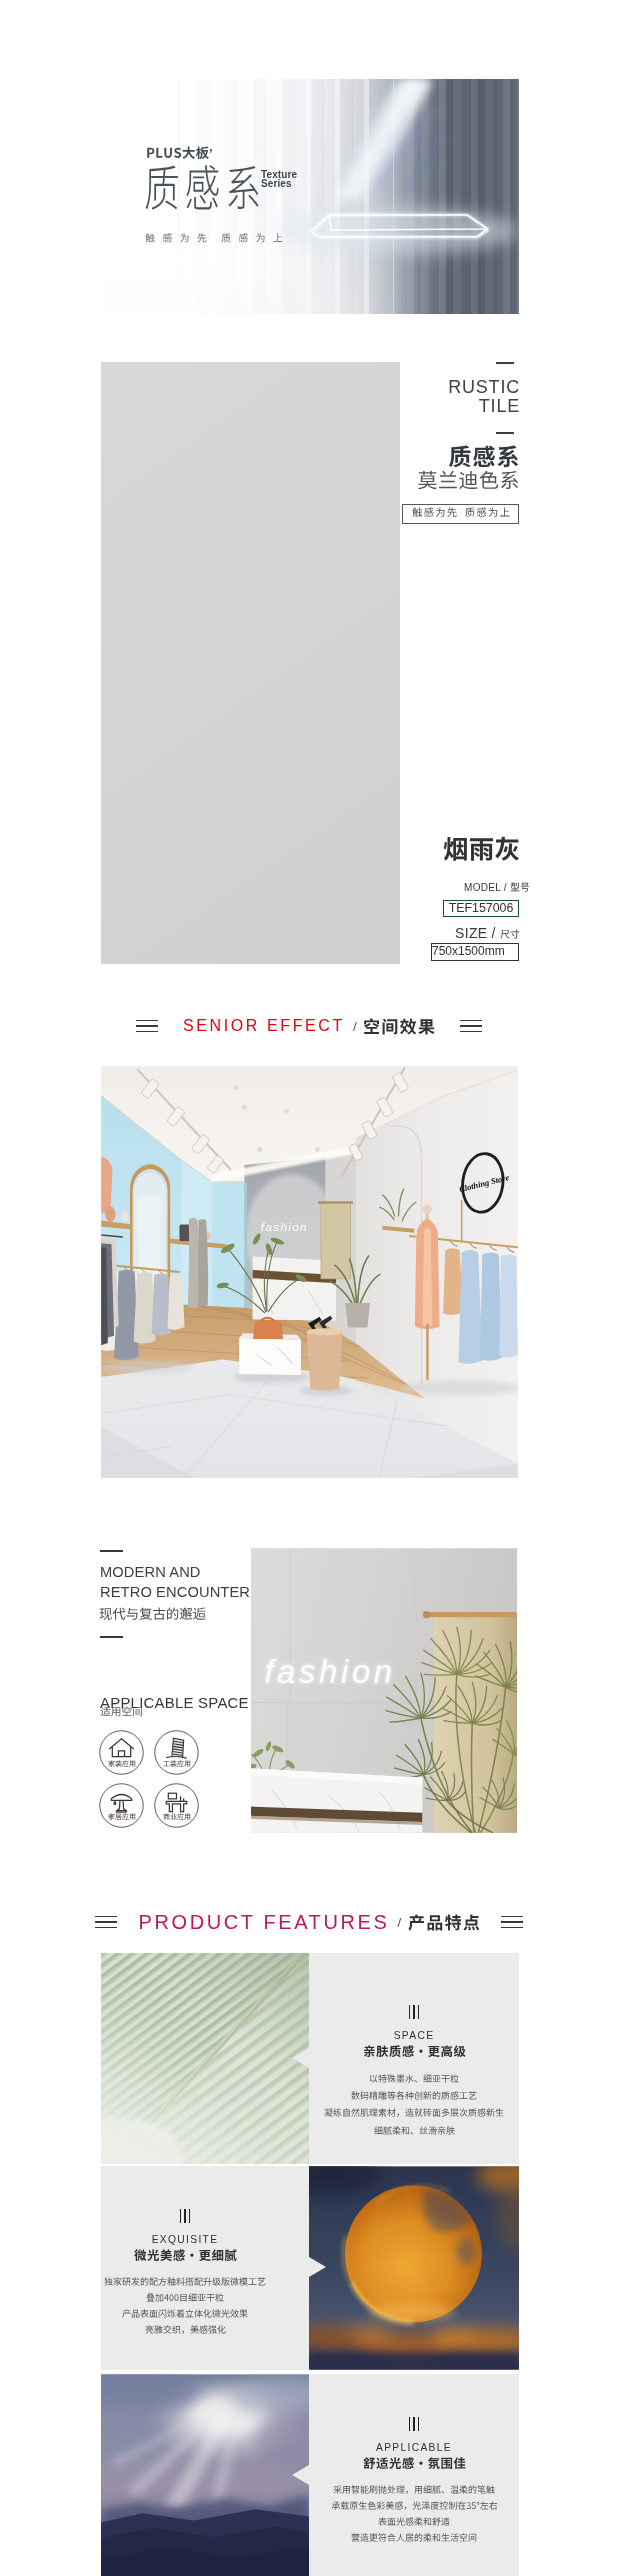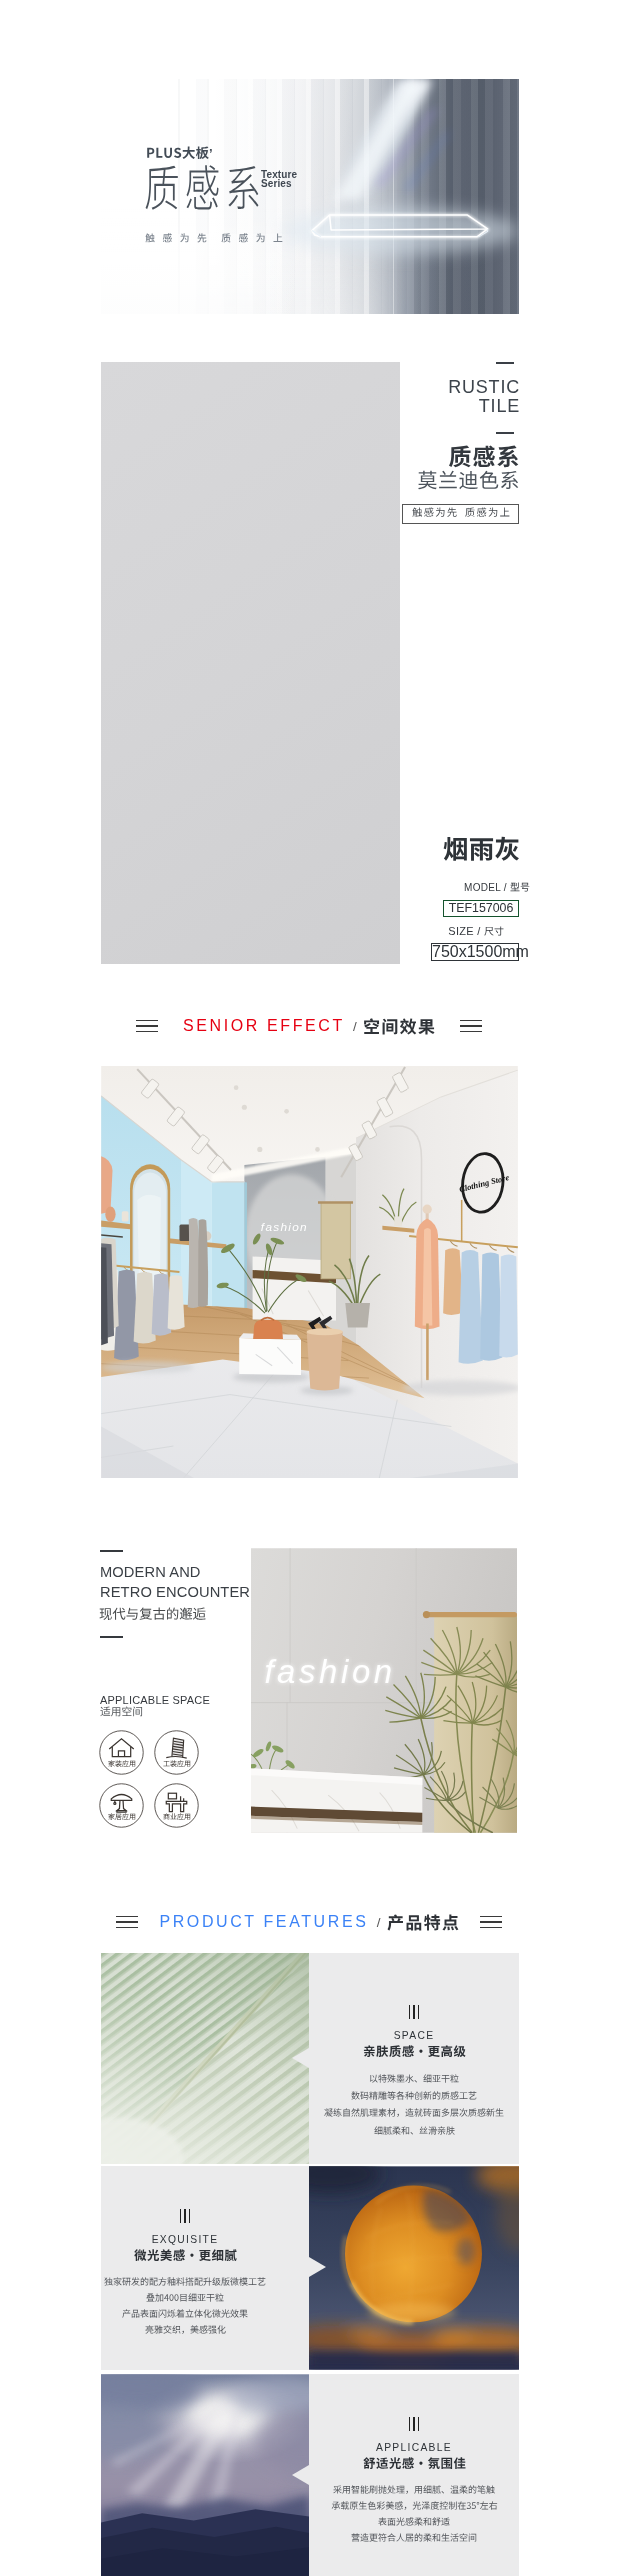--- a/index.html
+++ b/index.html
@@ -120,25 +120,25 @@
 <div class="abs" style="right:98px;top:836px;"><svg class="cnsvg" style="width:77px;height:25.5px;vertical-align:-3.1px;" viewBox="0 -880 3020 1000" fill="#2e3338">
       <path d="M66 -643C64 -561 49 -453 25 -390L112 -358C136 -433 150 -546 150 -632ZM286 -465 344 -440C362 -477 382 -529 403 -581V-110C372 -157 306 -256 277 -295C283 -351 285 -409 286 -465ZM403 -804V-655L329 -682C320 -633 303 -567 286 -513V-839H175V-495C175 -323 160 -135 36 4C61 22 100 65 117 92C185 19 226 -65 250 -153C280 -102 312 -45 330 -5L403 -78V91H510V34H823V83H935V-804ZM619 -674V-548V-532H528V-435H614C604 -348 578 -255 510 -176V-698H823V-186C794 -248 747 -330 704 -398L708 -435H803V-532H712V-546V-674ZM510 -73V-150C531 -134 556 -110 569 -93C621 -148 654 -209 675 -272C709 -210 740 -148 756 -104L823 -145V-73Z"></path>
       <path transform="translate(1010 0)" d="M563 -370C617 -337 692 -288 728 -259L798 -335C759 -363 682 -408 631 -438ZM47 -792V-674H437V-580H90V88H205V-179C256 -141 328 -87 363 -53L436 -128C399 -159 324 -211 274 -246L205 -181V-468H437V-333C399 -362 328 -406 279 -437L210 -370C261 -337 333 -288 367 -258L437 -330V76H555V-181C610 -142 683 -90 719 -58L791 -135C751 -166 673 -217 620 -250L555 -188V-468H799V-39C799 -24 793 -20 776 -19C760 -18 702 -18 653 -20C669 8 686 55 692 85C770 85 826 83 865 66C904 48 917 19 917 -38V-580H555V-674H954V-792Z"></path>
       <path transform="translate(2020 0)" d="M420 -483C407 -412 382 -329 351 -273L453 -233C482 -288 504 -377 518 -449ZM810 -494C790 -434 751 -355 720 -305L811 -258C842 -306 880 -377 912 -444ZM283 -852 274 -742H57V-626H261C228 -395 163 -210 28 -94C56 -71 107 -19 124 6C275 -139 348 -355 387 -626H937V-742H401L410 -844ZM570 -584C563 -296 558 -104 277 -4C302 18 335 64 348 94C505 35 589 -53 635 -168C697 -59 779 29 882 84C899 54 934 11 960 -10C829 -70 730 -187 675 -324C686 -403 690 -489 693 -584Z"></path>
     </svg></div>
 <div class="abs" style="right:88px;top:882px;font-size:10px;color:#35393e;letter-spacing:0.3px;">MODEL / <svg class="cnsvg" style="width:20px;height:10px;vertical-align:-1.2px;" viewBox="0 -880 2000 1000" fill="#35393e">
       <path d="M635 -783V-448H704V-783ZM822 -834V-387C822 -374 818 -370 802 -369C787 -368 737 -368 680 -370C691 -350 701 -321 705 -301C776 -301 825 -302 855 -314C885 -325 893 -344 893 -386V-834ZM388 -733V-595H264V-601V-733ZM67 -595V-528H189C178 -461 145 -393 59 -340C73 -330 98 -302 108 -288C210 -351 248 -441 259 -528H388V-313H459V-528H573V-595H459V-733H552V-799H100V-733H195V-602V-595ZM467 -332V-221H151V-152H467V-25H47V45H952V-25H544V-152H848V-221H544V-332Z"></path>
       <path transform="translate(1000 0)" d="M260 -732H736V-596H260ZM185 -799V-530H815V-799ZM63 -440V-371H269C249 -309 224 -240 203 -191H727C708 -75 688 -19 663 1C651 9 639 10 615 10C587 10 514 9 444 2C458 23 468 52 470 74C539 78 605 79 639 77C678 76 702 70 726 50C763 18 788 -57 812 -225C814 -236 816 -259 816 -259H315L352 -371H933V-440Z"></path>
     </svg></div>
 <div class="abs" style="left:443px;top:900px;width:74px;height:15px;border:1px solid #14532d;text-align:center;line-height:15px;font-size:12.4px;color:#2e3338;">TEF157006</div>
-<div class="abs" style="right:114px;top:925px;font-size:11px;color:#35393e;letter-spacing:0.3px;">SIZE / <svg class="cnsvg" style="width:20px;height:10px;vertical-align:-1.2px;" viewBox="0 -880 2000 1000" fill="#35393e">
+<div class="abs" style="right:98px;top:925px;font-size:14px;color:#35393e;letter-spacing:0.3px;">SIZE / <svg class="cnsvg" style="width:20px;height:10px;vertical-align:-1.2px;" viewBox="0 -880 2000 1000" fill="#35393e">
       <path d="M178 -792V-509C178 -345 166 -125 33 31C50 40 82 68 95 84C209 -49 245 -239 255 -399H514C578 -165 698 2 906 78C917 56 940 26 958 9C765 -51 648 -200 591 -399H861V-792ZM258 -718H784V-472H258V-509Z"></path>
       <path transform="translate(1000 0)" d="M167 -414C241 -337 319 -230 350 -159L418 -202C385 -274 304 -378 230 -453ZM634 -840V-627H52V-553H634V-32C634 -8 626 -1 602 0C575 0 488 1 395 -2C408 21 424 58 429 82C537 82 614 80 655 67C697 54 713 30 713 -32V-553H949V-627H713V-840Z"></path>
     </svg></div>
-<div class="abs" style="left:431px;top:943px;width:86px;height:15.5px;border:0.8px solid #2e3338;text-align:left;line-height:15.5px;font-size:16px;color:#2e3338;">750x1500mm</div>
+<div class="abs" style="left:431px;top:943px;width:86px;height:15.5px;border:0.8px solid #2e3338;text-align:left;line-height:15.5px;font-size:12px;color:#2e3338;">750x1500mm</div>
 
 <div class="abs hd" style="left:0;top:1013px;width:618px;height:26px;">
   <div class="bars3" style="margin-right:25px;">
       <span></span>
       <span></span>
       <span></span>
     </div>
   <div style="font-size:16px;color:#e60012;letter-spacing:2.6px;">SENIOR EFFECT</div>
   <div style="font-size:13.4px;color:#555;margin:0 6.2px 0 8.2px;">/</div>
   <div><svg class="cnsvg" style="width:72px;height:17px;vertical-align:-2px;" viewBox="0 -880 4227 1000" fill="#2f3338">
@@ -396,21 +396,21 @@
       <path d="M432 -791V-259H504V-725H807V-259H881V-791ZM43 -100 60 -27C155 -56 282 -94 401 -129L392 -199L261 -160V-413H366V-483H261V-702H386V-772H55V-702H189V-483H70V-413H189V-139C134 -124 84 -110 43 -100ZM617 -640V-447C617 -290 585 -101 332 29C347 40 371 68 379 83C545 -4 624 -123 660 -243V-32C660 36 686 54 756 54H848C934 54 946 14 955 -144C936 -148 912 -159 894 -174C889 -31 883 -3 848 -3H766C738 -3 730 -10 730 -39V-276H669C683 -334 687 -392 687 -445V-640Z"></path>
       <path transform="translate(1000 0)" d="M715 -783C774 -733 844 -663 877 -618L935 -658C901 -703 829 -771 769 -819ZM548 -826C552 -720 559 -620 568 -528L324 -497L335 -426L576 -456C614 -142 694 67 860 79C913 82 953 30 975 -143C960 -150 927 -168 912 -183C902 -67 886 -8 857 -9C750 -20 684 -200 650 -466L955 -504L944 -575L642 -537C632 -626 626 -724 623 -826ZM313 -830C247 -671 136 -518 21 -420C34 -403 57 -365 65 -348C111 -389 156 -439 199 -494V78H276V-604C317 -668 354 -737 384 -807Z"></path>
       <path transform="translate(2000 0)" d="M57 -238V-166H681V-238ZM261 -818C236 -680 195 -491 164 -380L227 -379H243H807C784 -150 758 -45 721 -15C708 -4 694 -3 669 -3C640 -3 562 -4 484 -11C499 10 510 41 512 64C583 68 655 70 691 68C734 65 760 59 786 33C832 -11 859 -127 888 -413C890 -424 891 -450 891 -450H261C273 -504 287 -567 300 -630H876V-702H315L336 -810Z"></path>
       <path transform="translate(3000 0)" d="M288 -442H753V-374H288ZM288 -559H753V-493H288ZM213 -614V-319H325C268 -243 180 -173 93 -127C109 -115 135 -90 147 -78C187 -102 229 -132 269 -166C311 -123 362 -85 422 -54C301 -18 165 3 33 13C45 30 58 61 62 80C214 65 372 36 508 -15C628 32 769 60 920 72C930 53 947 23 963 6C830 -2 705 -21 596 -52C688 -97 766 -155 818 -228L771 -259L759 -255H358C375 -275 391 -296 405 -317L399 -319H831V-614ZM267 -840C220 -741 134 -649 48 -590C63 -576 86 -545 96 -530C148 -570 201 -622 246 -680H902V-743H292C308 -768 323 -793 335 -819ZM700 -197C650 -151 583 -113 505 -83C430 -113 367 -151 320 -197Z"></path>
       <path transform="translate(4000 0)" d="M162 -370V81H239V28H761V77H841V-370H540V-586H949V-659H540V-840H459V-659H54V-586H459V-370ZM239 -44V-298H761V-44Z"></path>
       <path transform="translate(5000 0)" d="M552 -423C607 -350 675 -250 705 -189L769 -229C736 -288 667 -385 610 -456ZM240 -842C232 -794 215 -728 199 -679H87V54H156V-25H435V-679H268C285 -722 304 -778 321 -828ZM156 -612H366V-401H156ZM156 -93V-335H366V-93ZM598 -844C566 -706 512 -568 443 -479C461 -469 492 -448 506 -436C540 -484 572 -545 600 -613H856C844 -212 828 -58 796 -24C784 -10 773 -7 753 -7C730 -7 670 -8 604 -13C618 6 627 38 629 59C685 62 744 64 778 61C814 57 836 49 859 19C899 -30 913 -185 928 -644C929 -654 929 -682 929 -682H627C643 -729 658 -779 670 -828Z"></path>
       <path transform="translate(6000 0)" d="M61 -771C108 -720 162 -650 188 -605L246 -645C220 -688 162 -757 116 -806ZM388 -702H485C475 -676 462 -648 449 -625H347C362 -649 376 -675 388 -702ZM374 -840C340 -729 283 -624 213 -555C227 -545 255 -526 267 -515L297 -551V-412C297 -324 293 -203 255 -115C269 -110 293 -95 302 -86C325 -137 338 -201 344 -265H417V-98H466V-265H533V-132C533 -124 530 -122 523 -121C517 -121 496 -121 474 -121C481 -107 488 -82 491 -67C526 -67 549 -68 566 -78C583 -88 588 -105 588 -132V-625H510C530 -660 551 -700 565 -737L525 -764L516 -760H413C422 -781 429 -803 436 -825ZM669 -504C656 -435 632 -365 597 -315C611 -310 636 -299 646 -293C660 -315 673 -342 684 -371H762V-268H615V-209H762V-71H824V-209H951V-268H824V-371H935V-430H824V-516H762V-430H705C711 -451 717 -473 722 -494ZM612 -802V-745H714C700 -666 668 -600 590 -562C603 -553 620 -532 628 -519C721 -566 759 -645 774 -745H869C866 -652 862 -616 855 -606C850 -599 843 -598 833 -598C823 -598 798 -598 769 -601C777 -587 783 -565 784 -549C813 -547 843 -548 859 -549C880 -550 894 -556 906 -570C922 -589 926 -641 930 -777C931 -786 931 -802 931 -802ZM417 -571V-473H351V-571ZM466 -571H533V-473H466ZM417 -420V-318H348C350 -351 351 -383 351 -412V-420ZM466 -420H533V-318H466ZM227 -469H51V-398H159V-123C121 -106 78 -61 32 -5L82 62C122 -5 162 -66 189 -66C211 -66 245 -31 287 -6C359 39 446 50 578 50C678 50 872 43 947 38C948 18 960 -18 969 -37C866 -26 708 -17 579 -17C461 -17 371 -24 304 -66C269 -88 247 -107 227 -119Z"></path>
       <path transform="translate(7000 0)" d="M75 -787C128 -732 192 -657 222 -609L285 -652C253 -699 188 -771 134 -824ZM544 -356H833V-173H544ZM474 -419V-108H906V-419ZM368 -760 367 -556C367 -433 358 -265 273 -144C289 -135 318 -110 329 -95C418 -222 438 -405 439 -539H958V-605H439V-708C607 -725 791 -753 919 -790L854 -842C744 -808 542 -778 368 -760ZM246 -501H43V-430H172V-115C130 -98 80 -51 28 9L81 78C127 8 172 -55 204 -55C225 -55 260 -19 301 9C374 55 459 66 590 66C691 66 879 59 951 55C952 32 964 -5 973 -24C872 -14 718 -5 592 -5C474 -5 386 -12 319 -55C286 -76 265 -95 246 -107Z"></path>
     </svg></div>
 <div class="abs" style="left:100px;top:1636px;width:23px;height:1.5px;background:#35393e;"></div>
-<div class="abs" style="left:100px;top:1694px;font-size:11px;color:#35393e;letter-spacing:0.2px;text-align:right;">APPLICABLE SPACE</div>
+<div class="abs" style="left:100px;top:1694px;font-size:15px;color:#35393e;letter-spacing:0.2px;text-align:right;">APPLICABLE SPACE</div>
 <div class="abs" style="left:100px;top:1706px;"><svg class="cnsvg" style="width:43px;height:10.8px;vertical-align:-1.3px;" viewBox="0 -880 4000 1000" fill="#55585c">
       <path d="M62 -763C116 -714 180 -644 209 -598L268 -644C238 -690 172 -758 117 -804ZM459 -339H808V-175H459ZM248 -483H39V-413H176V-103C133 -85 85 -46 38 1L85 64C137 2 188 -51 223 -51C246 -51 278 -21 320 2C391 42 476 52 595 52C691 52 868 47 940 42C942 21 953 -14 961 -33C864 -22 714 -15 597 -15C488 -15 401 -21 337 -58C295 -80 271 -101 248 -110ZM387 -401V-113H883V-401H672V-528H953V-595H672V-727C755 -738 833 -752 893 -770L856 -833C736 -796 523 -772 350 -759C358 -742 367 -716 369 -699C440 -703 519 -709 597 -717V-595H306V-528H597V-401Z"></path>
       <path transform="translate(1000 0)" d="M153 -770V-407C153 -266 143 -89 32 36C49 45 79 70 90 85C167 0 201 -115 216 -227H467V71H543V-227H813V-22C813 -4 806 2 786 3C767 4 699 5 629 2C639 22 651 55 655 74C749 75 807 74 841 62C875 50 887 27 887 -22V-770ZM227 -698H467V-537H227ZM813 -698V-537H543V-698ZM227 -466H467V-298H223C226 -336 227 -373 227 -407ZM813 -466V-298H543V-466Z"></path>
       <path transform="translate(2000 0)" d="M564 -537C666 -484 802 -405 869 -357L919 -415C848 -462 710 -537 611 -587ZM384 -590C307 -523 203 -455 85 -413L129 -348C246 -398 356 -474 436 -544ZM77 -22V46H927V-22H538V-275H825V-343H182V-275H459V-22ZM424 -824C440 -792 459 -752 473 -718H76V-492H150V-649H849V-517H926V-718H565C550 -755 524 -807 502 -846Z"></path>
       <path transform="translate(3000 0)" d="M91 -615V80H168V-615ZM106 -791C152 -747 204 -684 227 -644L289 -684C265 -726 211 -785 164 -827ZM379 -295H619V-160H379ZM379 -491H619V-358H379ZM311 -554V-98H690V-554ZM352 -784V-713H836V-11C836 2 832 6 819 7C806 7 765 8 723 6C733 25 743 57 747 75C808 75 851 75 878 63C904 50 913 31 913 -11V-784Z"></path>
     </svg></div>
 <div class="abs" style="left:99px;top:1730px;width:45px;height:45px;">
 <svg width="45" height="45" viewBox="0 0 88 88">
       <circle cx="44" cy="44" r="42.5" fill="#fff" stroke="#3a3430" stroke-width="1.6"></circle>
 <g fill="none" stroke="#3a3430" stroke-width="2.4" stroke-linejoin="miter">
@@ -625,21 +625,21 @@
 <polygon points="0,520 333,532 333,538 0,526" fill="#8a7356" opacity="0.6"></polygon>
 </svg>
 </div>
 
 <div class="abs hd" style="left:0;top:1909px;width:618px;height:26px;">
   <div class="bars3" style="margin-right:21.6px;">
       <span></span>
       <span></span>
       <span></span>
     </div>
-  <div style="font-size:16px;color:#3b82f6;letter-spacing:2.6px;">PRODUCT FEATURES</div>
+  <div style="font-size:20px;color:#be185d;letter-spacing:2.6px;">PRODUCT FEATURES</div>
   <div style="font-size:13.4px;color:#555;margin:0 6.2px 0 8.2px;">/</div>
   <div><svg class="cnsvg" style="width:72px;height:17px;vertical-align:-2px;" viewBox="0 -880 4227 1000" fill="#2f3338">
         <path d="M403 -824C419 -801 435 -773 448 -746H102V-632H332L246 -595C272 -558 301 -510 317 -472H111V-333C111 -231 103 -87 24 16C51 31 105 78 125 102C218 -17 237 -205 237 -331V-355H936V-472H724L807 -589L672 -631C656 -583 626 -518 599 -472H367L436 -503C421 -540 388 -592 357 -632H915V-746H590C577 -778 552 -822 527 -854Z"></path>
         <path transform="translate(1076 0)" d="M324 -695H676V-561H324ZM208 -810V-447H798V-810ZM70 -363V90H184V39H333V84H453V-363ZM184 -76V-248H333V-76ZM537 -363V90H652V39H813V85H933V-363ZM652 -76V-248H813V-76Z"></path>
         <path transform="translate(2152 0)" d="M456 -201C498 -153 547 -86 567 -43L658 -105C636 -148 585 -210 543 -255H746V-46C746 -33 741 -30 725 -29C710 -29 656 -29 608 -31C624 2 639 54 643 88C716 88 772 86 810 68C849 49 860 16 860 -44V-255H958V-365H860V-456H968V-567H746V-652H925V-761H746V-850H632V-761H458V-652H632V-567H401V-456H746V-365H420V-255H540ZM75 -771C68 -649 51 -518 24 -438C48 -428 92 -407 112 -393C124 -433 135 -484 144 -540H199V-327C138 -311 83 -297 39 -287L64 -165L199 -206V90H313V-241L400 -268L391 -379L313 -358V-540H390V-655H313V-849H199V-655H160L169 -753Z"></path>
         <path transform="translate(3227 0)" d="M268 -444H727V-315H268ZM319 -128C332 -59 340 30 340 83L461 68C460 15 448 -72 433 -139ZM525 -127C554 -62 584 25 594 78L711 48C699 -5 665 -89 635 -152ZM729 -133C776 -66 831 25 852 83L968 38C943 -21 885 -108 836 -172ZM155 -164C126 -91 78 -11 29 32L140 86C192 32 241 -55 270 -135ZM153 -555V-204H850V-555H556V-649H916V-761H556V-850H434V-555Z"></path>
       </svg></div>
   <div class="bars3" style="margin-left:21.6px;">
       <span></span>
       <span></span>

